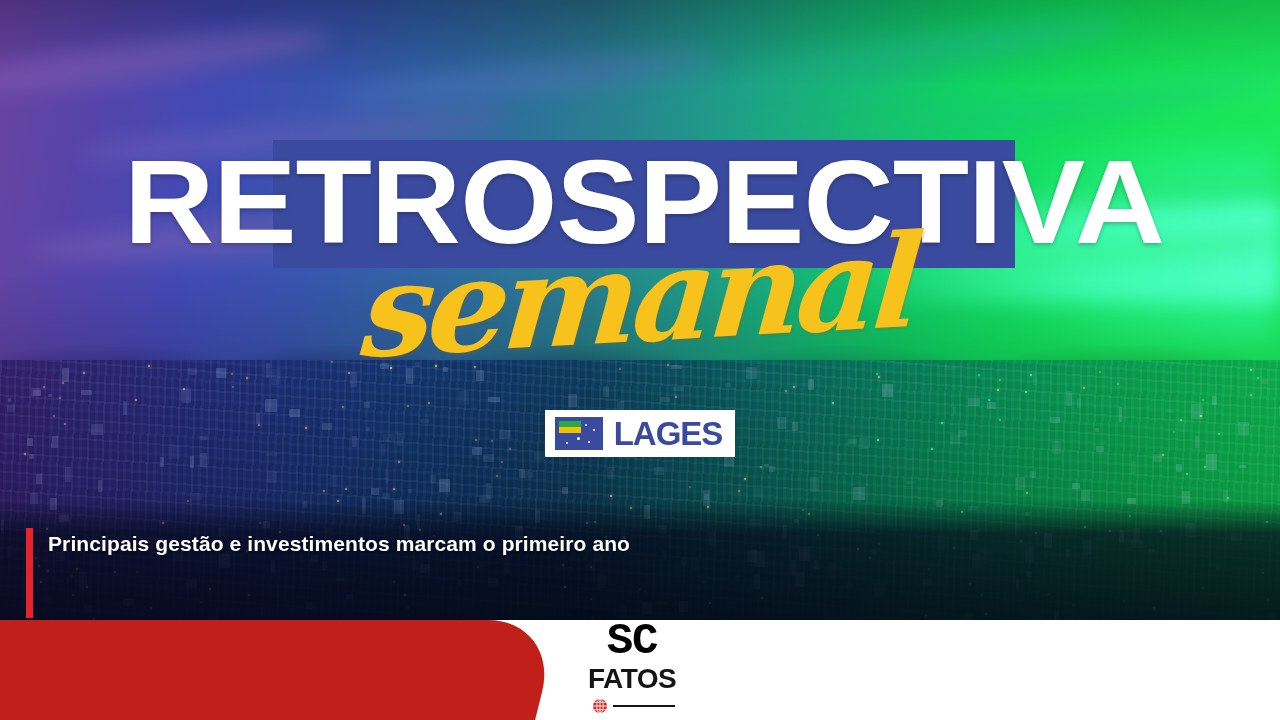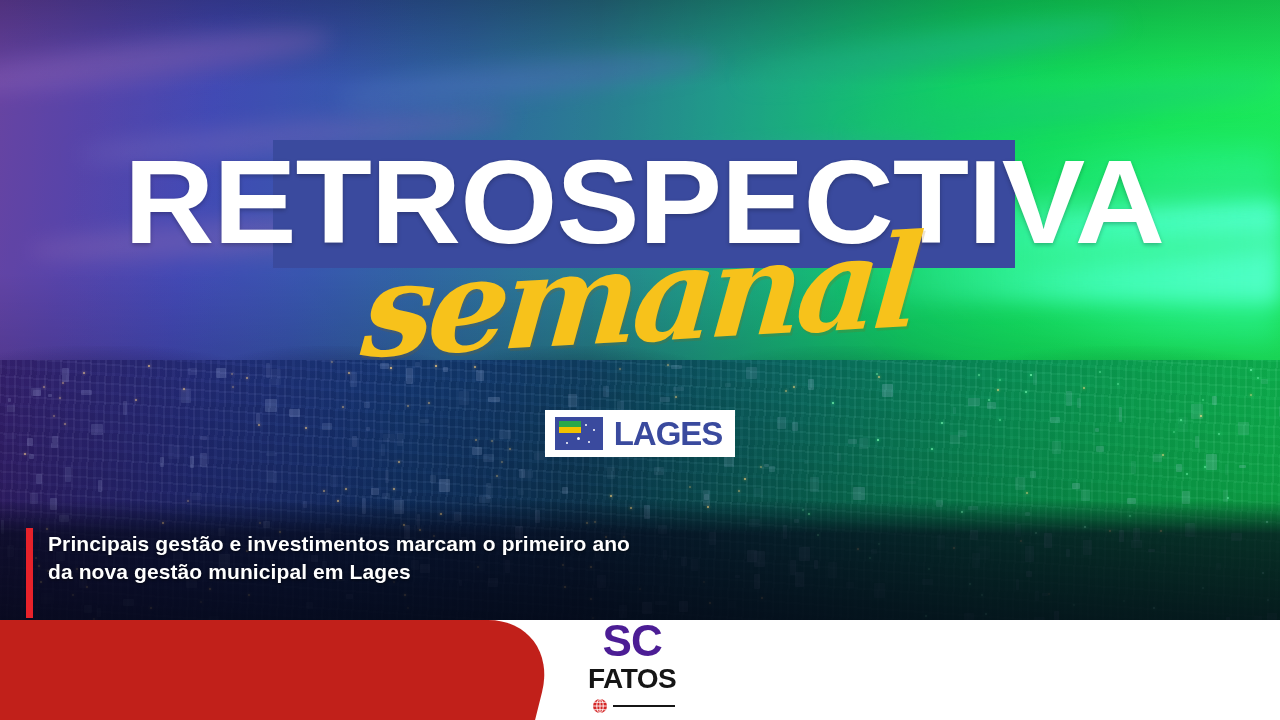--- a/index.html
+++ b/index.html
@@ -258,22 +258,22 @@
     border-top-right-radius:72px;
     transform:skewX(-14deg);
     transform-origin:top left;
   }
   .sclogo {
     position:absolute; left:588px; bottom:6px;
     display:flex; flex-direction:column; align-items:center;
     line-height:1;
   }
   .sc-top {
-    color:#4c1d95;
-    font-family:Liberation Sans, sans-serif;
+    color:#000000;
+    font-family:Liberation Mono, monospace;
     font-weight:700;
     font-size:44px;
     letter-spacing:-1px;
   }
   .sc-mid {
     color:#151515;
     font-family:"Liberation Sans", sans-serif;
     font-weight:700;
     font-size:28px;
     letter-spacing:-.5px;
@@ -743,21 +743,20 @@
         <div class="star" style="left:11px;top:25px;width:2px;height:2px;"></div>
       </div>
       <div class="lages-word">LAGES</div>
     </div>
   </div>
 
   <div class="headline-shade"></div>
   <div class="accent-bar"></div>
   <div class="headline">
     <span>Principais gestão e investimentos marcam o primeiro ano</span><br>
-    <span>da nova gestão municipal em Lages</span>
   </div>
 
   <div class="bottombar">
     <div class="red-swoosh"></div>
     <div class="sclogo">
       <div class="sc-top">SC</div>
       <div class="sc-mid">FATOS</div>
       <div class="sc-bot">
         <svg class="globe" viewBox="0 0 32 32">
           <circle cx="16" cy="16" r="14" fill="#d42424"></circle>

